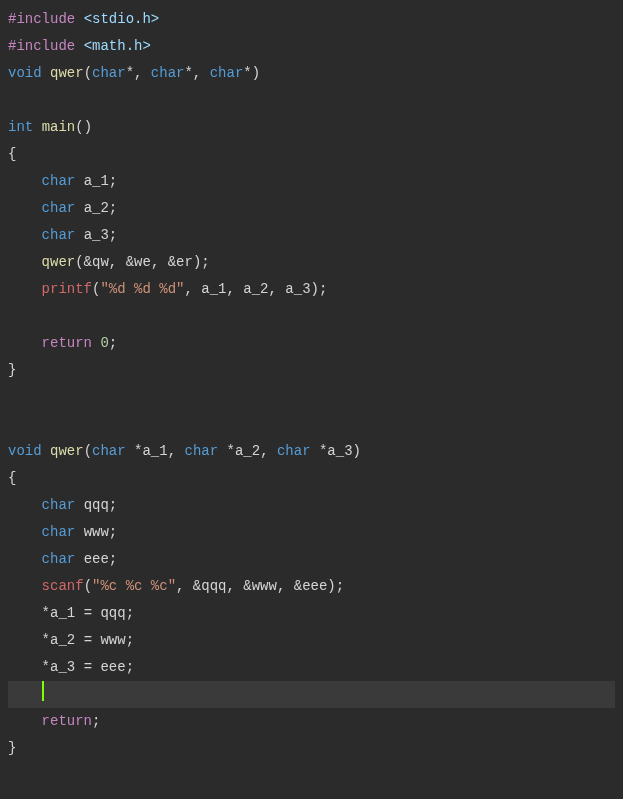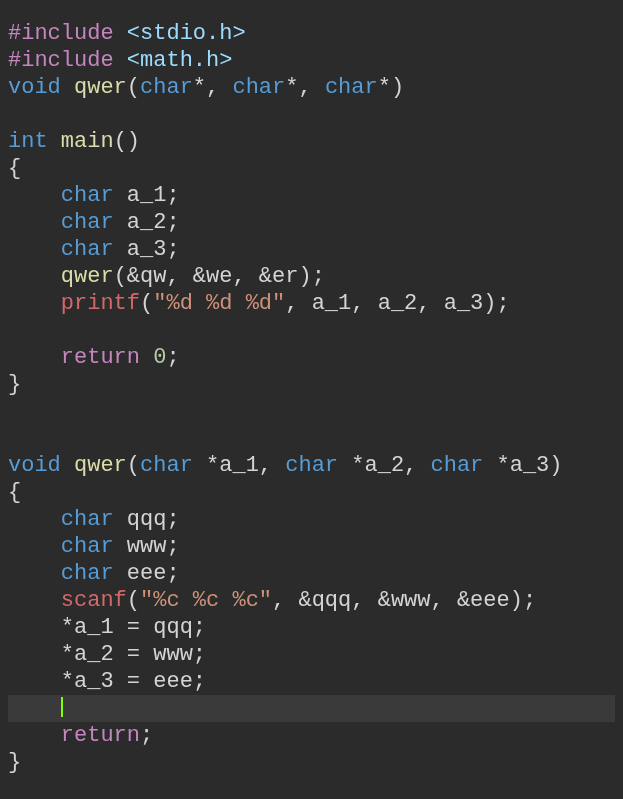--- a/index.html
+++ b/index.html
@@ -5,23 +5,23 @@
   html, body {
     margin: 0;
     padding: 0;
     background: #2b2b2b;
     width: 623px;
     height: 799px;
     overflow: hidden;
   }
   pre.code {
     margin: 0;
-    padding: 20px 8px;
+    padding: 6px 8px;
     font-family: Consolas, "Courier New", monospace;
-    font-size: 22px;
+    font-size: 14px;
     line-height: 27px;
     color: #d4d4d4;
     white-space: pre;
   }
   .kw-pre   { color: #c586c0; }           
   .kw-type  { color: #569cd6; }           
   .inc      { color: #9cdcfe; }           
   .fn       { color: #dcdcaa; }           
   .fn-red   { color: #d16969; }           
   .str      { color: #ce9178; }           

